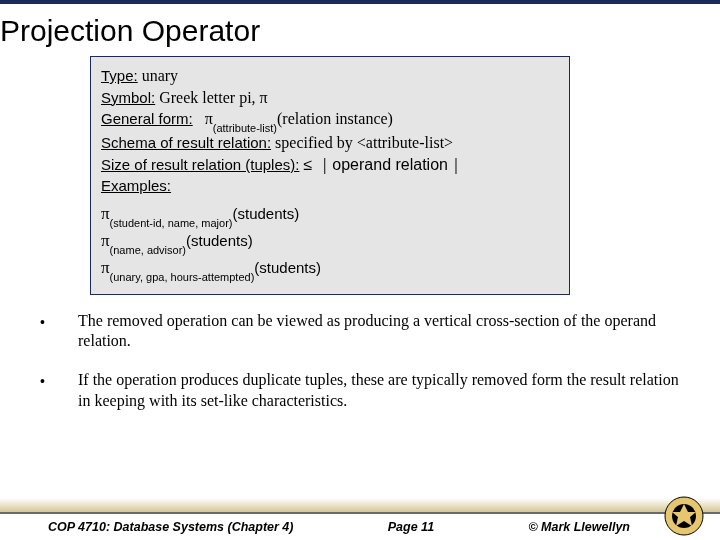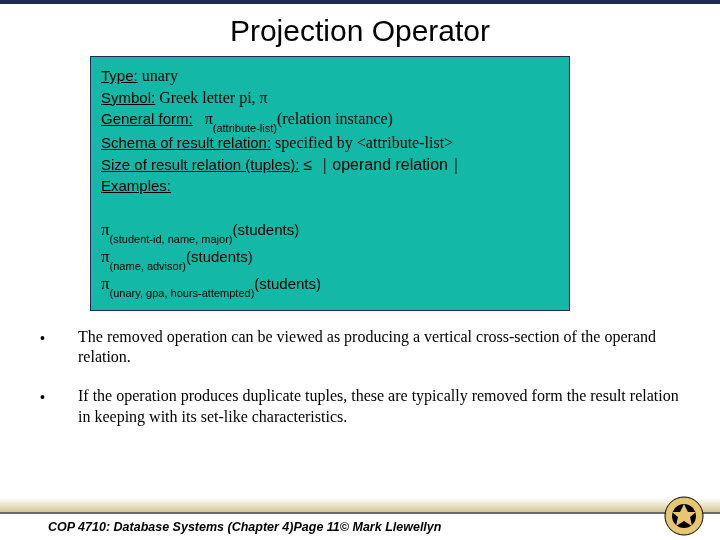--- a/index.html
+++ b/index.html
@@ -10,49 +10,48 @@
     position: relative;
     display: flex;
     flex-direction: column;
   }
   .top-rule {
     height: 4px;
     background: #1a2a5a;
     width: 100%;
   }
   .title {
-    text-align: center;
     font-size: 30px;
     font-family: Arial, sans-serif;
     margin: 10px 0 8px 0;
     font-weight: normal;
   }
   .content {
     flex: 1;
     padding: 0 40px 0 40px;
   }
   .def-box {
     border: 1.5px solid #1a2a5a;
-    background: #14b8a6;
+    background: #e5e5e5;
     padding: 8px 10px 10px 10px;
     margin-left: 50px;
     margin-right: 110px;
     font-family: "Times New Roman", Times, serif;
     font-size: 16px;
     line-height: 1.35;
   }
   .def-box .label { font-family: Arial, sans-serif; font-size: 15px; }
   .u { text-decoration: underline; }
   .ital { }
   .pi { font-family: "Times New Roman", serif; }
   .sub { font-size: 11px; vertical-align: sub; position: relative; top: 4px; font-family: Arial, sans-serif; }
   .ex-block {
     font-family: Arial, sans-serif;
     font-size: 15px;
-    margin-top: 22px;
+    margin-top: 6px;
   }
   .ex-block .line { margin: 3px 0; }
   .ex-block .pi { font-size: 17px; }
   .students { font-family: Arial, sans-serif; }
   ul.bullets {
     list-style: none;
     margin-top: 16px;
     padding-left: 0;
   }
   ul.bullets li {
@@ -80,20 +79,21 @@
     background: linear-gradient(to top, rgba(200,185,120,0.9), rgba(255,255,255,0));
   }
   .footer .line {
     position: absolute; left: 0; right: 0; bottom: 26px;
     height: 2px;
     background: #6a6a6a;
   }
   .footer .text {
     position: absolute; left: 48px; right: 90px; bottom: 6px;
     display: flex;
+    justify-content: space-between;
     font-family: Arial, sans-serif;
     font-size: 12.5px;
     font-weight: bold;
     font-style: italic;
     color: #000;
   }
   .footer .logo {
     position: absolute;
     right: 16px; bottom: 4px;
     width: 40px; height: 40px;

